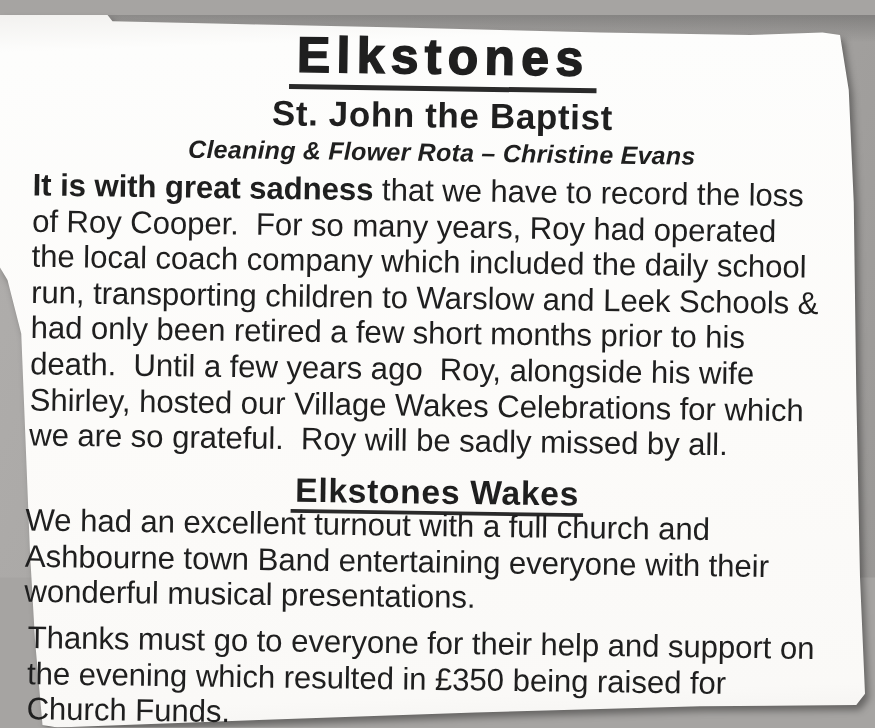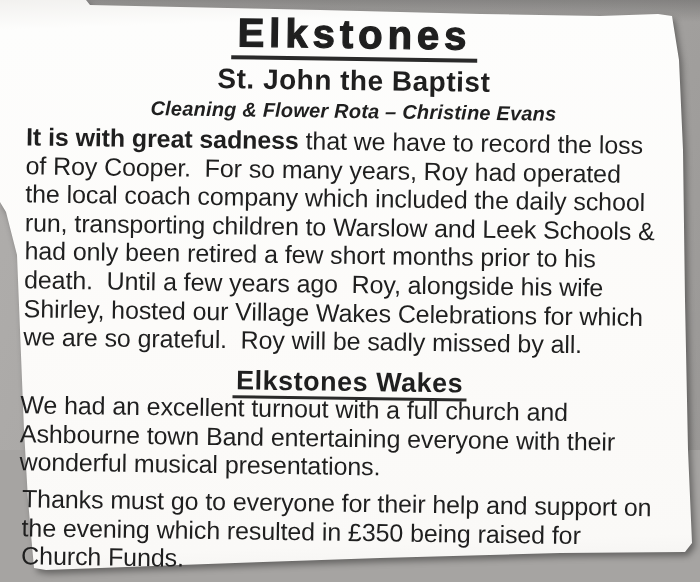--- a/index.html
+++ b/index.html
@@ -8,21 +8,21 @@
     --ink:#1f1f1f;
   }
   html,body{margin:0;padding:0;}
   body{
     width:700px;height:582px;overflow:hidden;position:relative;
     font-family:"Liberation Sans", sans-serif;
     background:var(--scan-bg);
   }
   
   .scan-bg{
-    position:absolute;left:0;top:0;width:700px;height:450px;
+    position:absolute;left:0;top:12px;width:700px;height:450px;
     background:
       linear-gradient(180deg, rgba(50,50,50,0.28) 0px, rgba(50,50,50,0.0) 22px),
       linear-gradient(115deg,#b1afad 0%,#a9a7a5 35%,#a3a19f 70%,#9a9896 100%);
   }
   .paper-shadow-wrap{
     position:absolute;left:0;top:0;width:700px;height:582px;
     filter:drop-shadow(3px 4px 3px rgba(0,0,0,0.38));
   }
   .paper{
     position:absolute;left:0;top:0;width:700px;height:582px;

